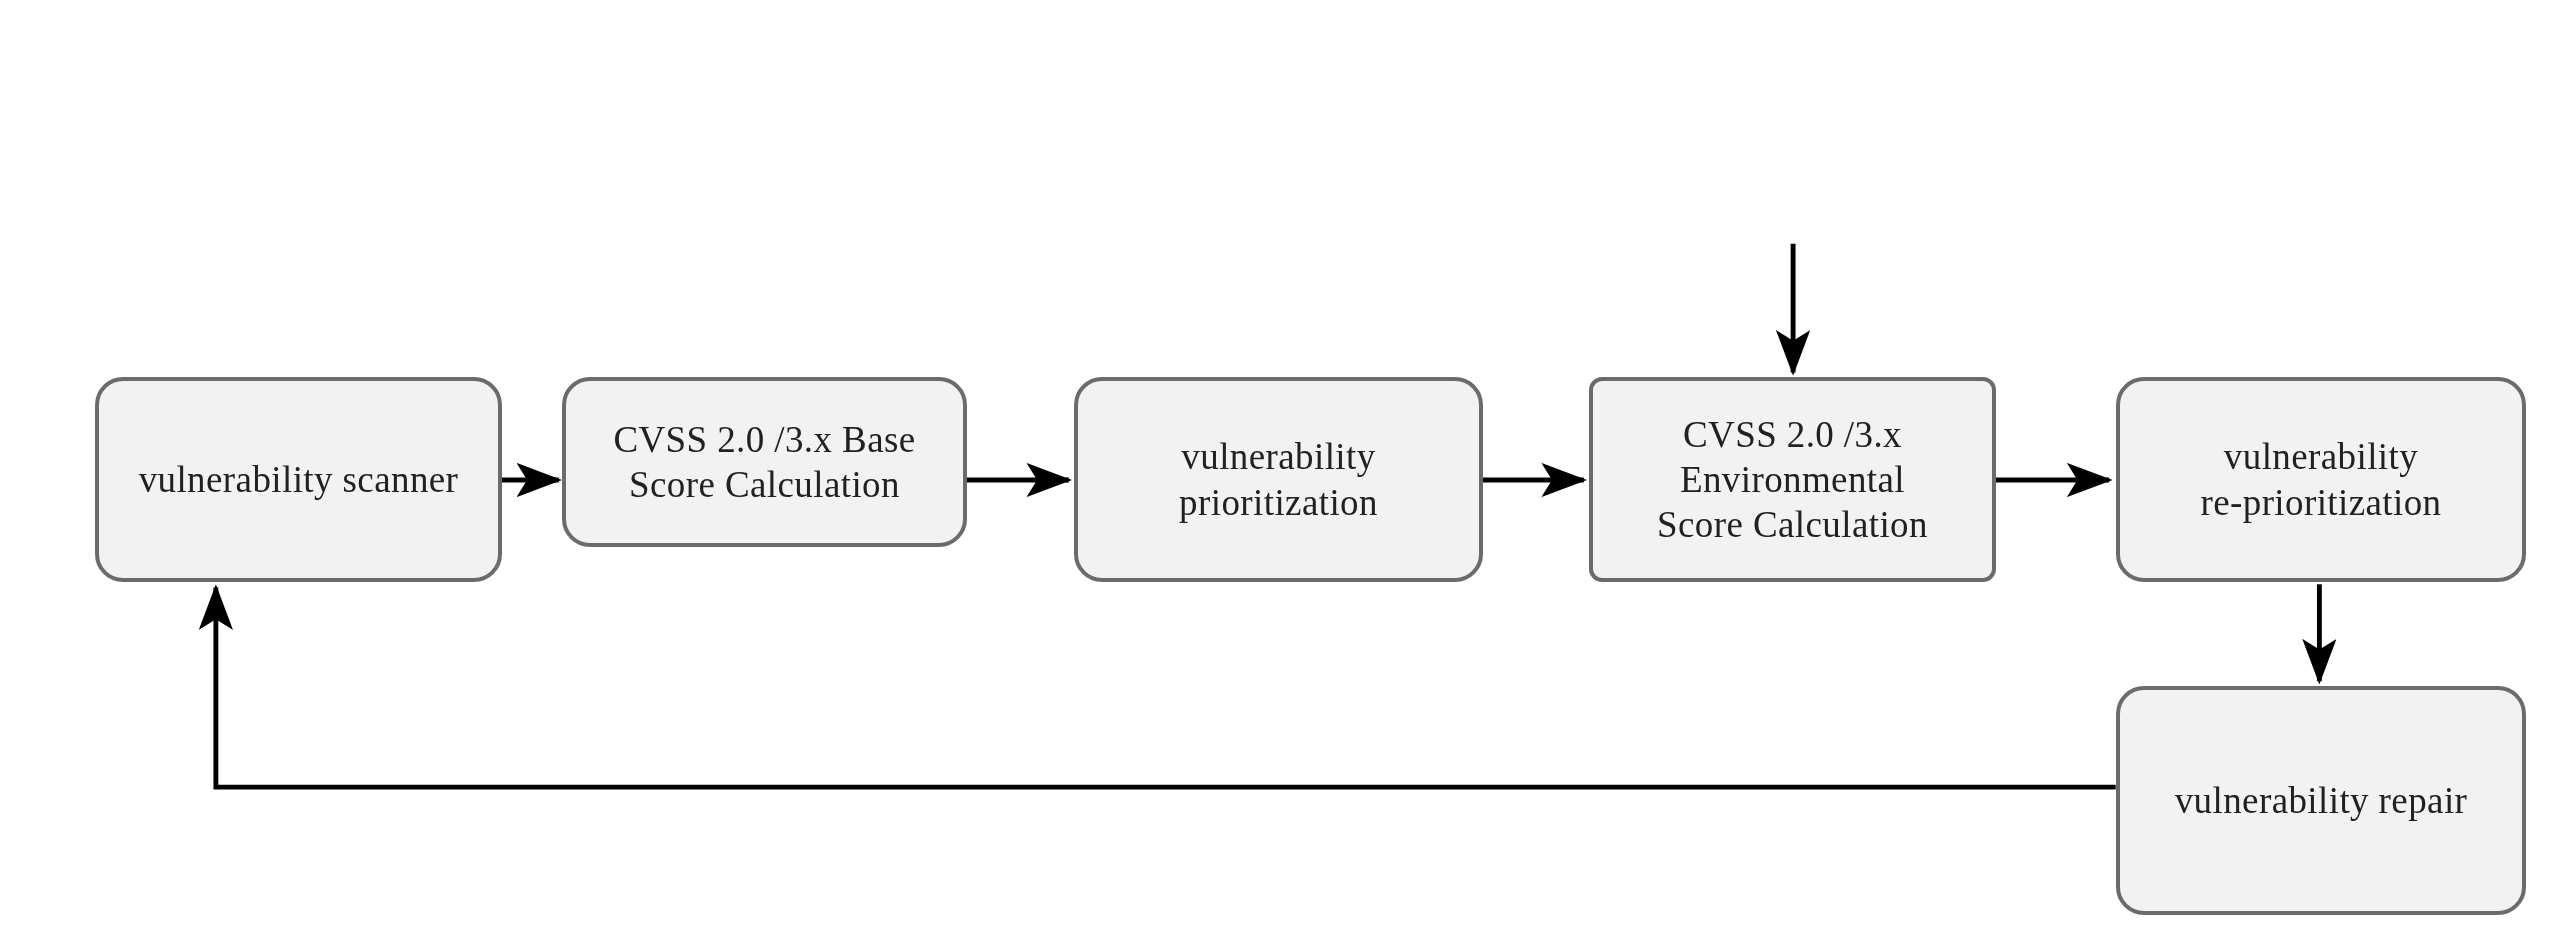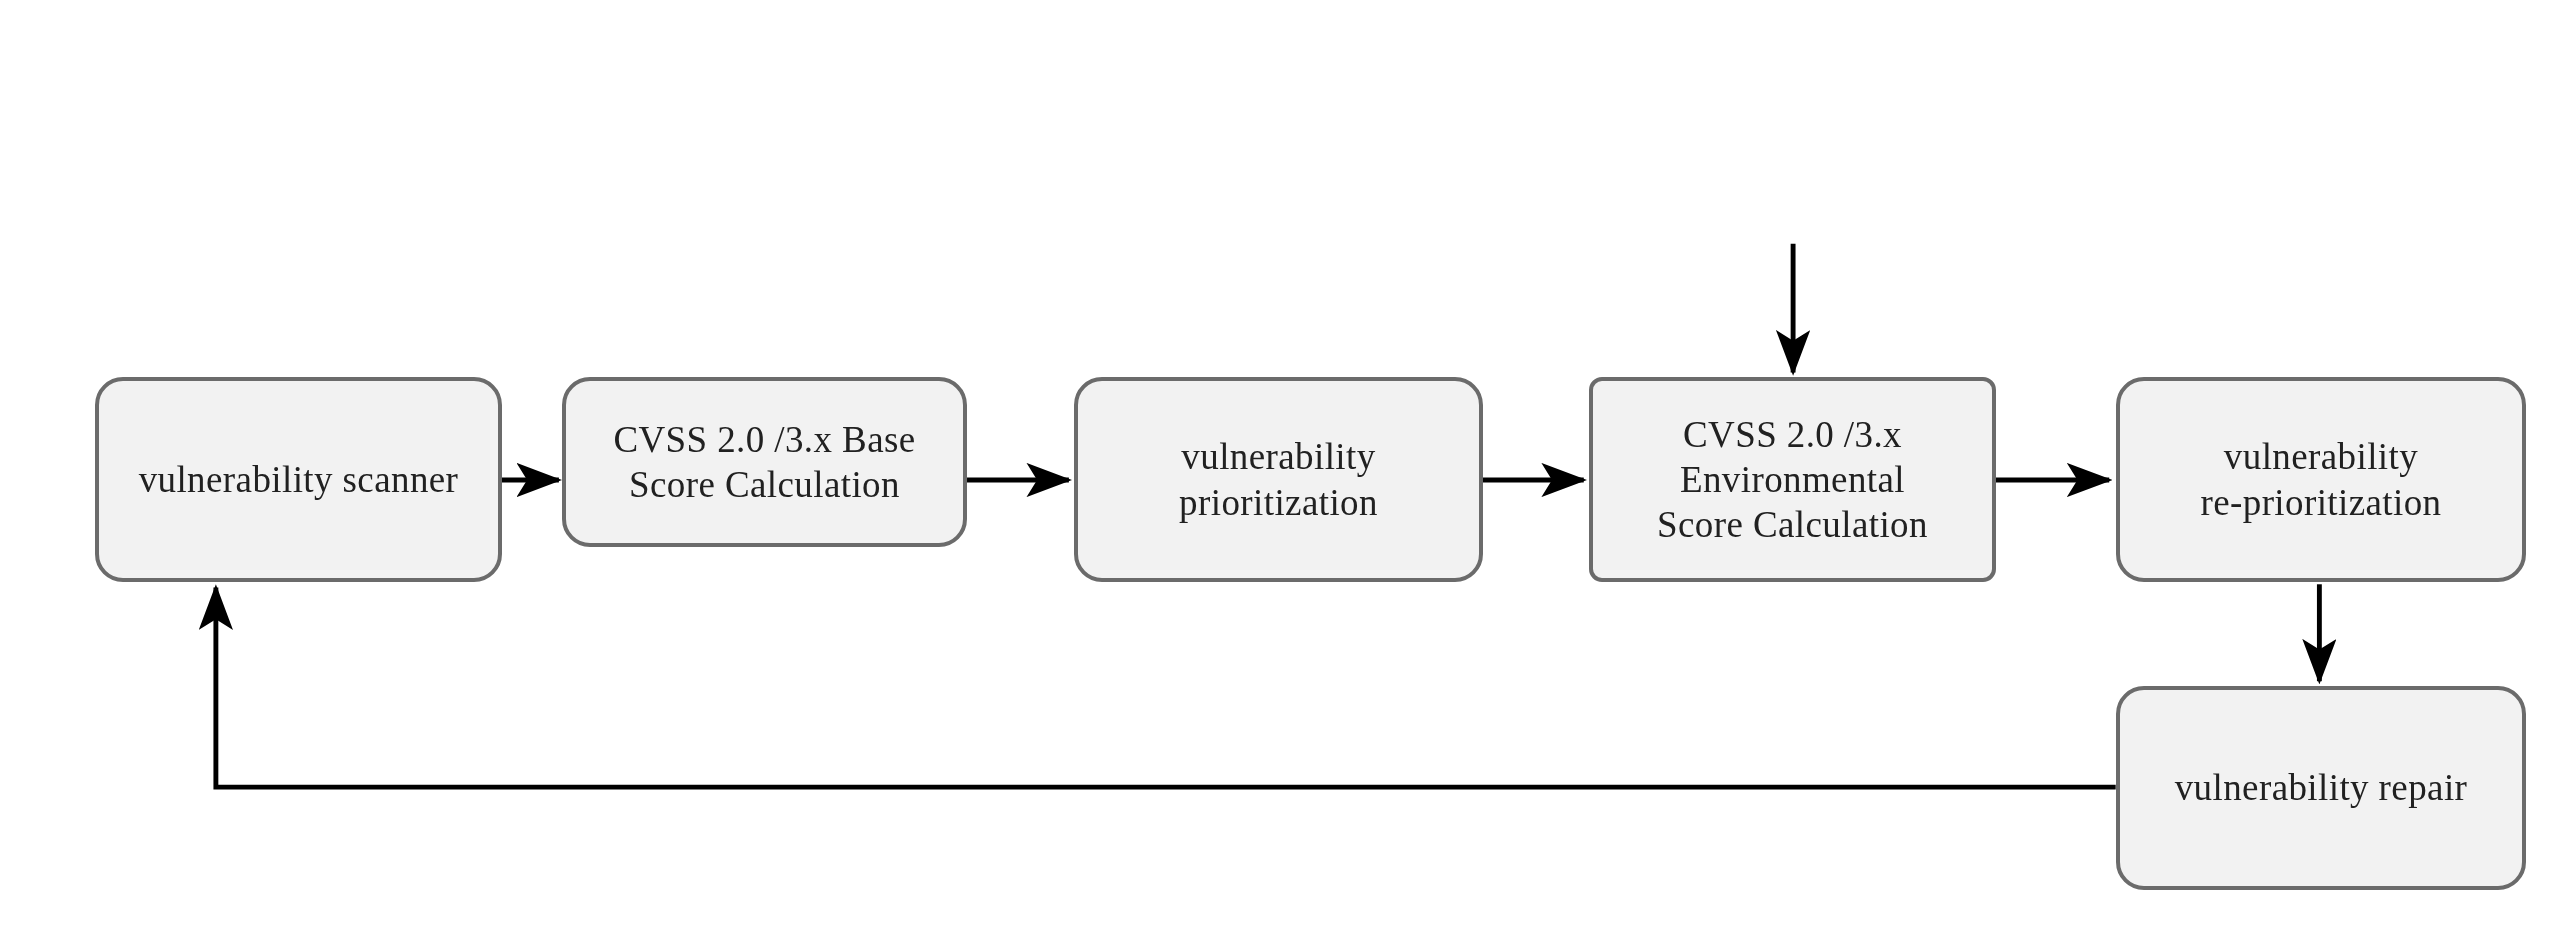--- a/index.html
+++ b/index.html
@@ -86,18 +86,18 @@
     <span class="node-label">CVSS 2.0 /3.x
 Environmental
 Score Calculation</span>
   </div>
 
   <div class="node" style="left:2116px; top:377px; width:410px; height:205px;">
     <span class="node-label">vulnerability
 re-prioritization</span>
   </div>
 
-  <div class="node" style="left:2116px; top:686px; width:410px; height:204px;">
+  <div class="node" style="left:2116px; top:686px; width:410px; height:229px;">
     <span class="node-label">vulnerability repair</span>
   </div>
 
 </div>
 
 
 </body></html>

